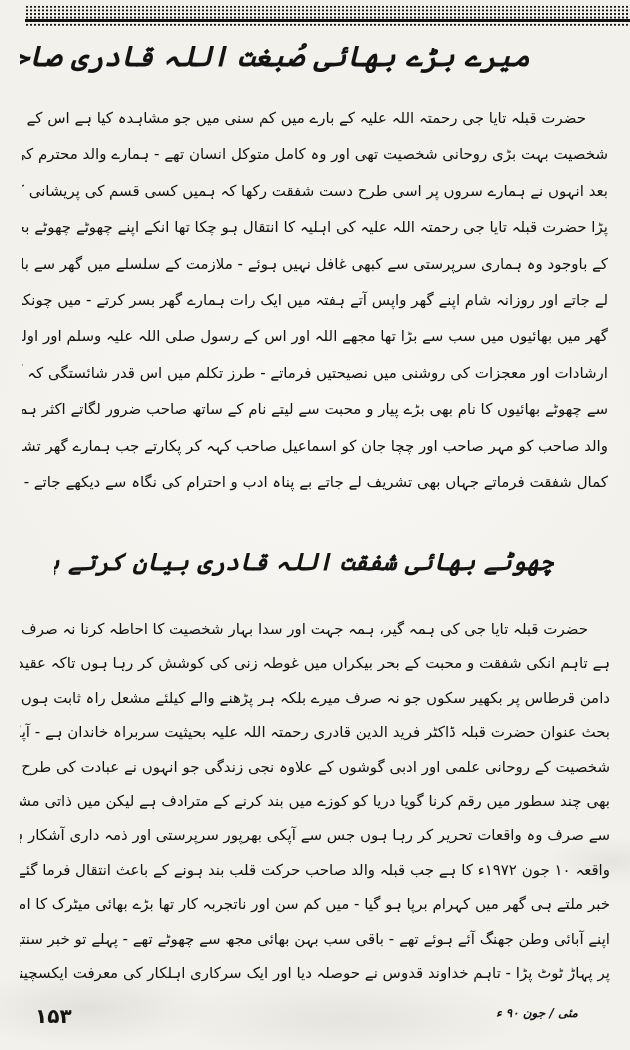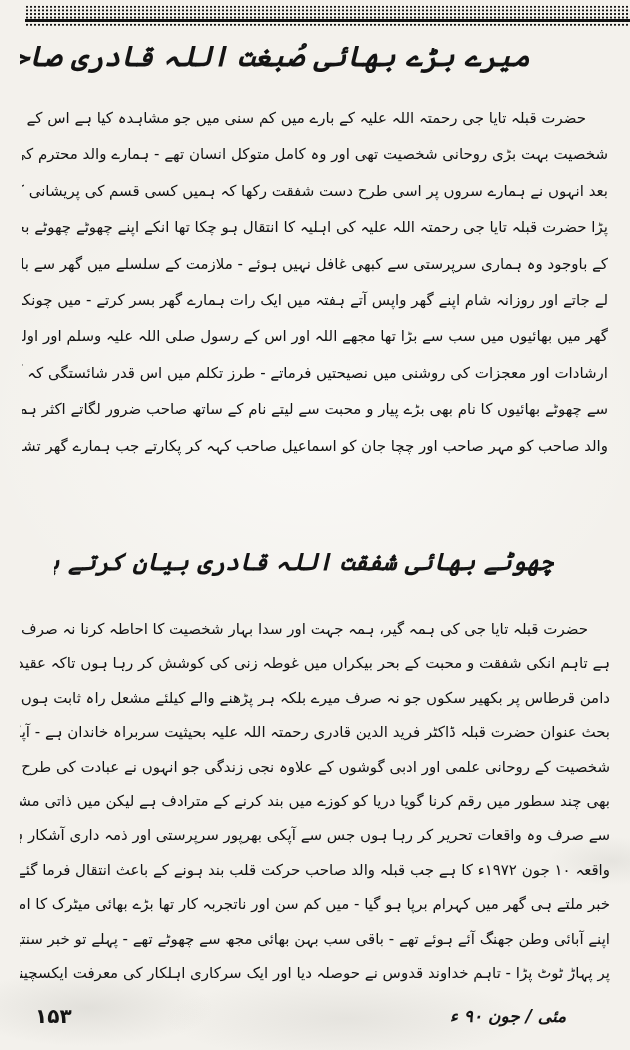--- a/index.html
+++ b/index.html
@@ -43,22 +43,22 @@
   .line{
     white-space:nowrap;overflow:hidden;
     text-align:justify;text-align-last:justify;
   }
   .p1 .line{height:36.4px;line-height:36.4px;}
   .p2 .line{height:34.4px;line-height:34.4px;}
   .line.first{text-indent:22px;}
   .line.endline{text-align-last:right;}
   .issue-date{
     position:absolute;left:438px;top:1006px;width:140px;
-    direction:rtl;text-align:center;
-    font-size:17px;font-weight:bold;font-style:italic;white-space:nowrap;
+    direction:rtl;text-align:right;
+    font-size:12px;font-weight:bold;font-style:italic;white-space:nowrap;
   }
   .page-number{
     position:absolute;left:35px;top:1004px;
     direction:rtl;font-size:20px;font-weight:bold;
   }
 </style>
 </head>
 <body>
 
 <div class="page">
@@ -71,20 +71,21 @@
     <div class="line first">حضرت قبلہ تایا جی رحمتہ اللہ علیہ کے بارے میں کم سنی میں جو مشاہدہ کیا ہے اس کے مطابق انکی</div>
     <div class="line">شخصیت بہت بڑی روحانی شخصیت تھی اور وہ کامل متوکل انسان تھے - ہمارے والد محترم کی وفات کے</div>
     <div class="line">بعد انہوں نے ہمارے سروں پر اسی طرح دست شفقت رکھا کہ ہمیں کسی قسم کی پریشانی کا سامنا نہیں کرنا</div>
     <div class="line">پڑا حضرت قبلہ تایا جی رحمتہ اللہ علیہ کی اہلیہ کا انتقال ہو چکا تھا انکے اپنے چھوٹے چھوٹے بچے تھے اس</div>
     <div class="line">کے باوجود وہ ہماری سرپرستی سے کبھی غافل نہیں ہوئے - ملازمت کے سلسلے میں گھر سے باہر تشریف</div>
     <div class="line">لے جاتے اور روزانہ شام اپنے گھر واپس آتے ہفتہ میں ایک رات ہمارے گھر بسر کرتے - میں چونکہ</div>
     <div class="line">گھر میں بھائیوں میں سب سے بڑا تھا مجھے اللہ اور اس کے رسول صلی اللہ علیہ وسلم اور اولیاء کرام کے</div>
     <div class="line">ارشادات اور معجزات کی روشنی میں نصیحتیں فرماتے - طرز تکلم میں اس قدر شائستگی کہ آپ اپنے</div>
     <div class="line">سے چھوٹے بھائیوں کا نام بھی بڑے پیار و محبت سے لیتے نام کے ساتھ صاحب ضرور لگاتے اکثر ہمارے</div>
     <div class="line">والد صاحب کو مہر صاحب اور چچا جان کو اسماعیل صاحب کہہ کر پکارتے جب ہمارے گھر تشریف لاتے</div>
+    <div class="line endline">کمال شفقت فرماتے جہاں بھی تشریف لے جاتے بے پناہ ادب و احترام کی نگاہ سے دیکھے جاتے -</div>
   </div>
 
   <div class="h2">چھوٹے بھائی شفقت اللہ قادری بیان کرتے ہیں</div>
 
   <div class="para p2">
     <div class="line first">حضرت قبلہ تایا جی کی ہمہ گیر، ہمہ جہت اور سدا بہار شخصیت کا احاطہ کرنا نہ صرف مشکل بلکہ ناممکن</div>
     <div class="line">ہے تاہم انکی شفقت و محبت کے بحر بیکراں میں غوطہ زنی کی کوشش کر رہا ہوں تاکہ عقیدت کے چند گوہر</div>
     <div class="line">دامن قرطاس پر بکھیر سکوں جو نہ صرف میرے بلکہ ہر پڑھنے والے کیلئے مشعل راہ ثابت ہوں - زیر</div>
     <div class="line">بحث عنوان حضرت قبلہ ڈاکٹر فرید الدین قادری رحمتہ اللہ علیہ بحیثیت سربراہ خاندان ہے - آپکی</div>
     <div class="line">شخصیت کے روحانی علمی اور ادبی گوشوں کے علاوہ نجی زندگی جو انہوں نے عبادت کی طرح گزاری کا تذکرہ</div>

